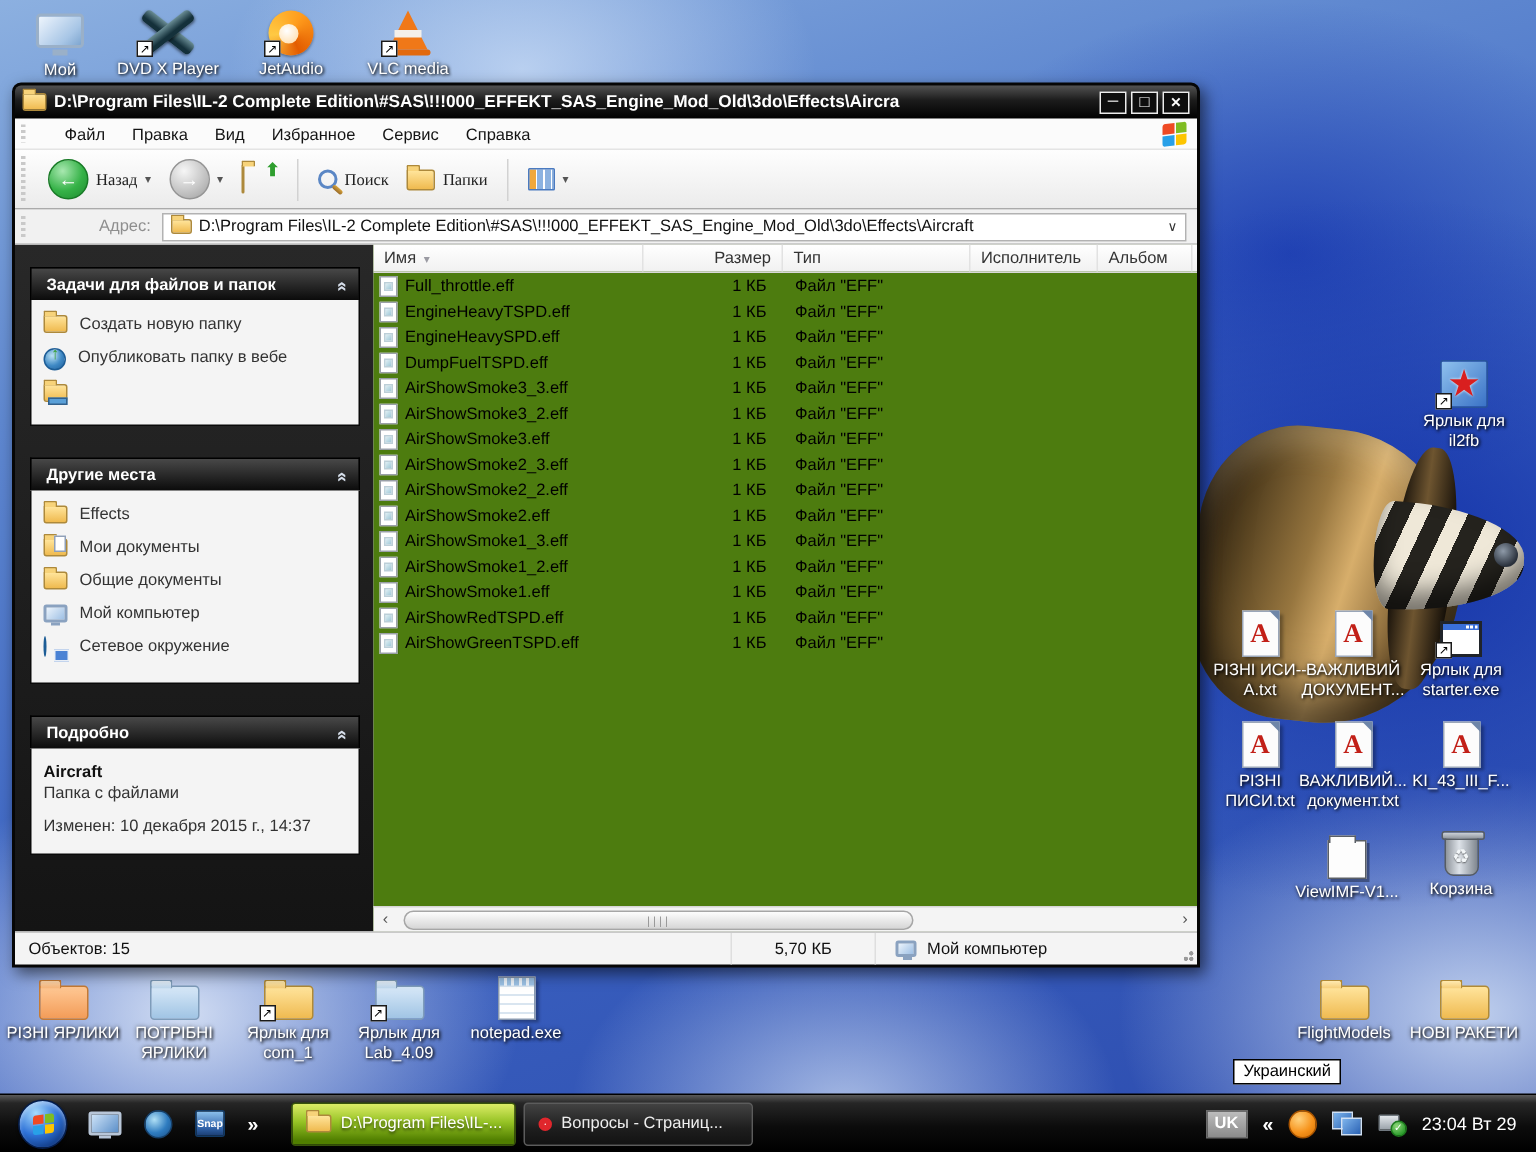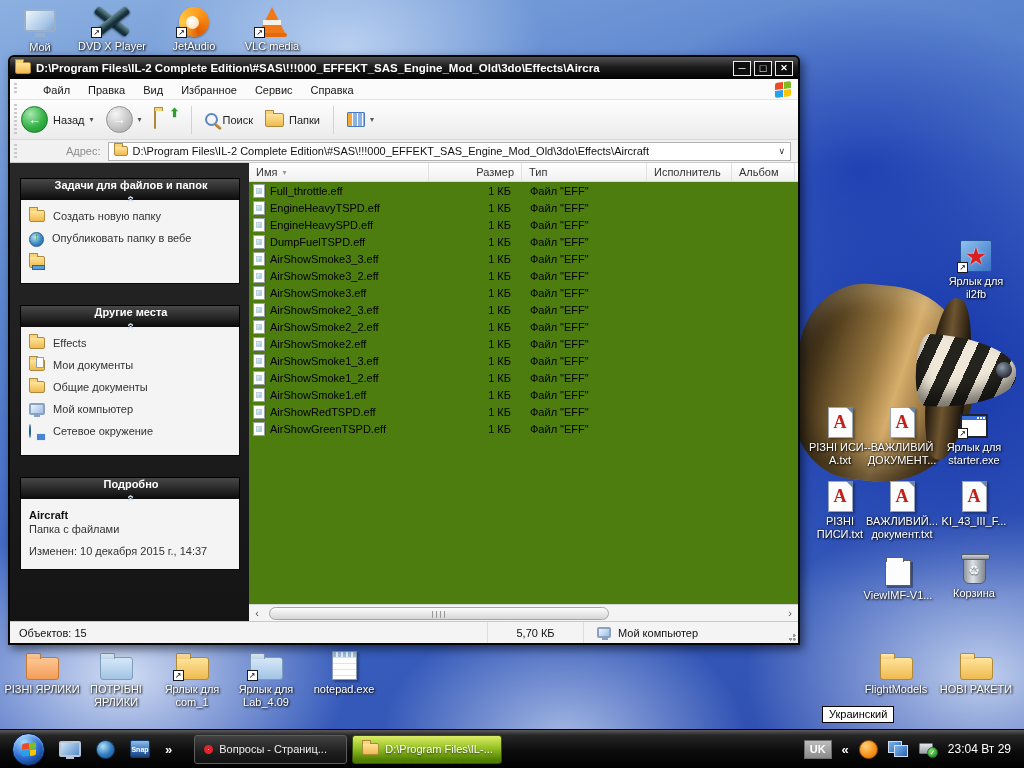--- a/index.html
+++ b/index.html
@@ -133,22 +133,22 @@
     background:repeating-linear-gradient(#c9c9c9 0 2px, transparent 2px 4px); }
   .mitem { padding:0 9px; font-size:11px; color:#141414; }
   .winflag { width:16px; height:15px; display:grid; grid-template:1fr 1fr / 1fr 1fr; gap:1px; transform:skewY(-7deg); }
   .winflag i { display:block; }
   .winflag .r { background:#ef4a24; border-radius:2px 0 0 0; }
   .winflag .g { background:#7fbc22; border-radius:0 2px 0 0; }
   .winflag .b { background:#28a0e8; border-radius:0 0 0 2px; }
   .winflag .y { background:#fdc500; border-radius:0 0 2px 0; }
   .menulogo { position:absolute; right:7px; top:3px; }
 
-  .toolbar { height:40px; flex:none; display:flex; align-items:center; gap:4px; padding-left:7px;
-    background:linear-gradient(#fefefe,#ebebeb); border-bottom:1px solid #d8d8d8; position:relative; }
+  .toolbar { height:40px; flex:none; display:flex; align-items:center; gap:4px; padding-left:18px;
+    background:linear-gradient(#fefefe,#ebebeb); border-bottom:1px solid #d8d8d8; position:relative;font-family:Liberation Serif, serif; }
   .tgrp { display:flex; align-items:center; gap:5px; padding:0 4px; }
   .navc { width:27px; height:27px; border-radius:50%; display:flex; align-items:center; justify-content:center;
     color:#fff; font-size:13px; font-weight:bold; }
   .navc.back { background:radial-gradient(circle at 35% 28%, #a8e8b0, #35b247 55%, #1d8a2e); border:1px solid #187a26; }
   .navc.back::after { content:"\2190"; }
   .navc.fwd { background:radial-gradient(circle at 35% 28%, #f6f6f6, #c2c2c2 60%, #9e9e9e); border:1px solid #949494; }
   .navc.fwd::after { content:"\2192"; }
   .tb-lbl { font-size:11px; color:#222; }
   .darr { font-size:8px; color:#555; }
   .darr::after { content:"\25BE"; }
@@ -170,21 +170,21 @@
     gap:5px; padding:0 5px; font-size:11px; color:#101010; white-space:nowrap; overflow:hidden; }
   .ad-field .sf { width:14px; height:10px; }
   .ad-arrow { margin-left:auto; color:#333; font-size:9px; }
   .ad-arrow::after { content:"\2228"; }
 
   .content { flex:1; display:flex; min-height:0; background:#fff; }
   .sidebar { width:239px; flex:none; background:linear-gradient(#282828,#141414); padding:15px 9px 0 10px; overflow:hidden; }
   .panel { margin-bottom:21px; }
   .phead { height:22px; display:flex; align-items:center; justify-content:space-between; padding:0 8px 0 10px;
     background:linear-gradient(#484848,#0b0b0b); border:1px solid #000; border-bottom:none;
-    color:#fff; font-weight:bold; font-size:11px;flex-direction:column; }
+    color:#fff; font-weight:bold; font-size:11px; }
   .pchev { color:#d6deea; font-size:12px; font-weight:bold; letter-spacing:-2px; transform:rotate(90deg); }
   .pchev::after { content:"\00AB"; }
   .pbody { background:#f4f4f4; border:1px solid #0a0a0a; border-top:none; padding:10px 8px 6px; }
   .pitem { display:flex; align-items:flex-start; gap:8px; font-size:11px; color:#333; margin-bottom:9px; line-height:13px; }
   .det-name { font-size:11px; font-weight:bold; color:#111; margin-bottom:2px; }
   .det-kind { font-size:11px; color:#333; margin-bottom:10px; }
   .det-mod { font-size:11px; color:#333; padding-bottom:6px; }
 
   .filearea { flex:1; display:flex; flex-direction:column; min-width:0; background:#4d7c0f; }
   .cols { height:19px; flex:none; display:flex; background:linear-gradient(#ffffff,#f1f1f1);
@@ -713,27 +713,27 @@
         <i class="y"></i>
       </span>
   </div>
   <div class="ql">
     <span class="q-comp"></span>
     <span class="q-globe"></span>
     <span class="q-snap">Snap</span>
     <span class="q-chev"></span>
   </div>
   <div class="tasks">
+    <div class="taskbtn t-active">
+      <span class="sf"></span>
+      <span>D:\Program Files\IL-...</span>
+    </div>
     <div class="taskbtn t-inactive">
       <span class="iopera"></span>
       <span>Вопросы - Страниц...</span>
-    </div>
-    <div class="taskbtn t-active">
-      <span class="sf"></span>
-      <span>D:\Program Files\IL-...</span>
     </div>
   </div>
   <div class="tray">
     <span class="lang">UK</span>
     <span class="tchev"></span>
     <span class="torange"></span>
     <span class="tnet"></span>
     <span class="tusb">
         <span class="chk"></span>
       </span>

